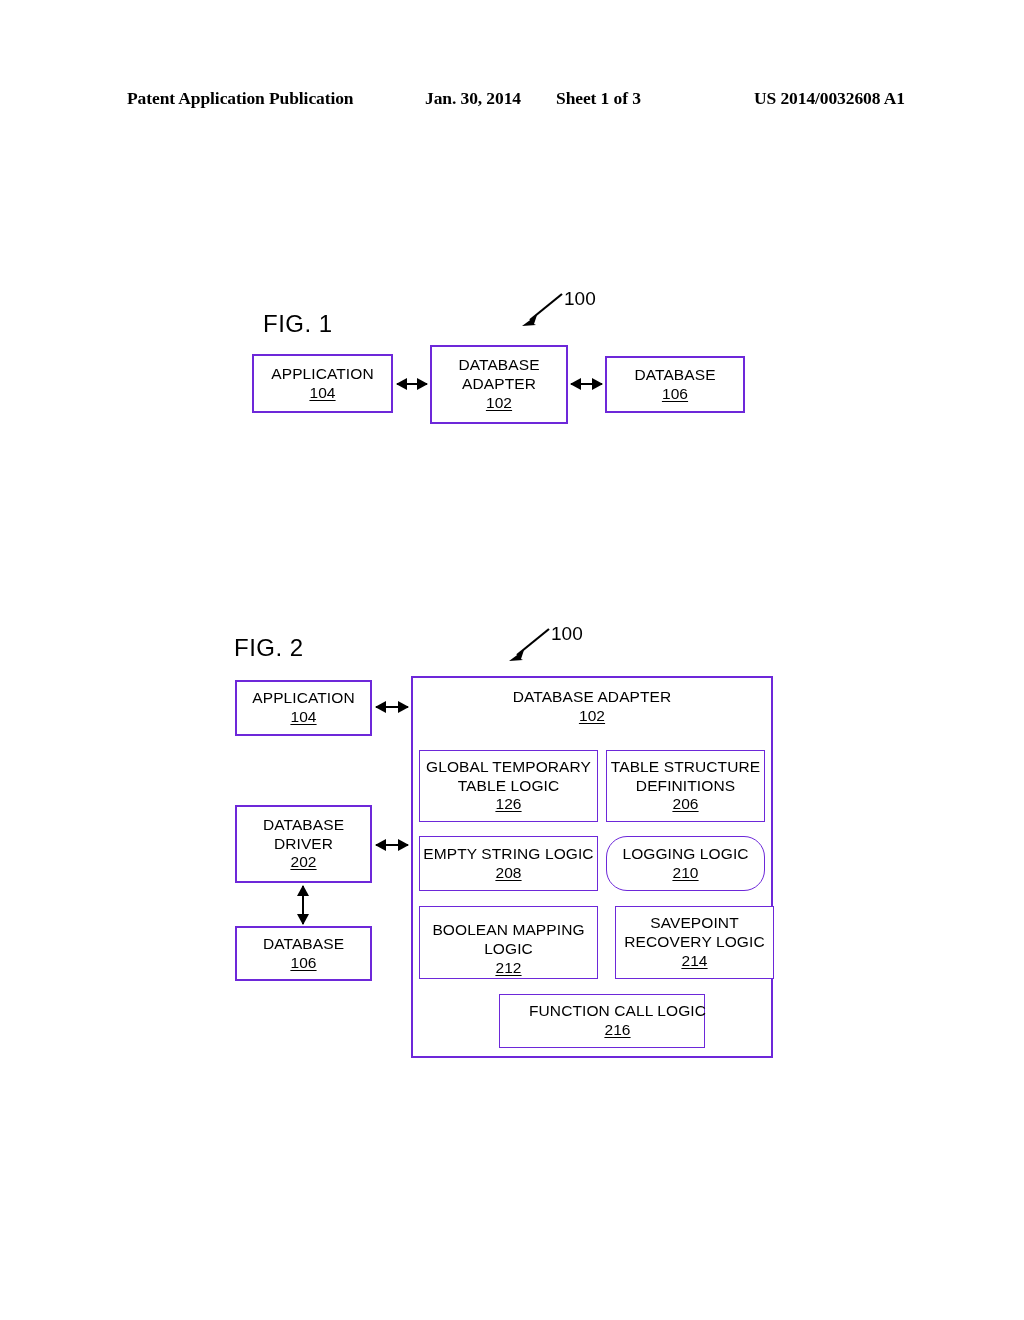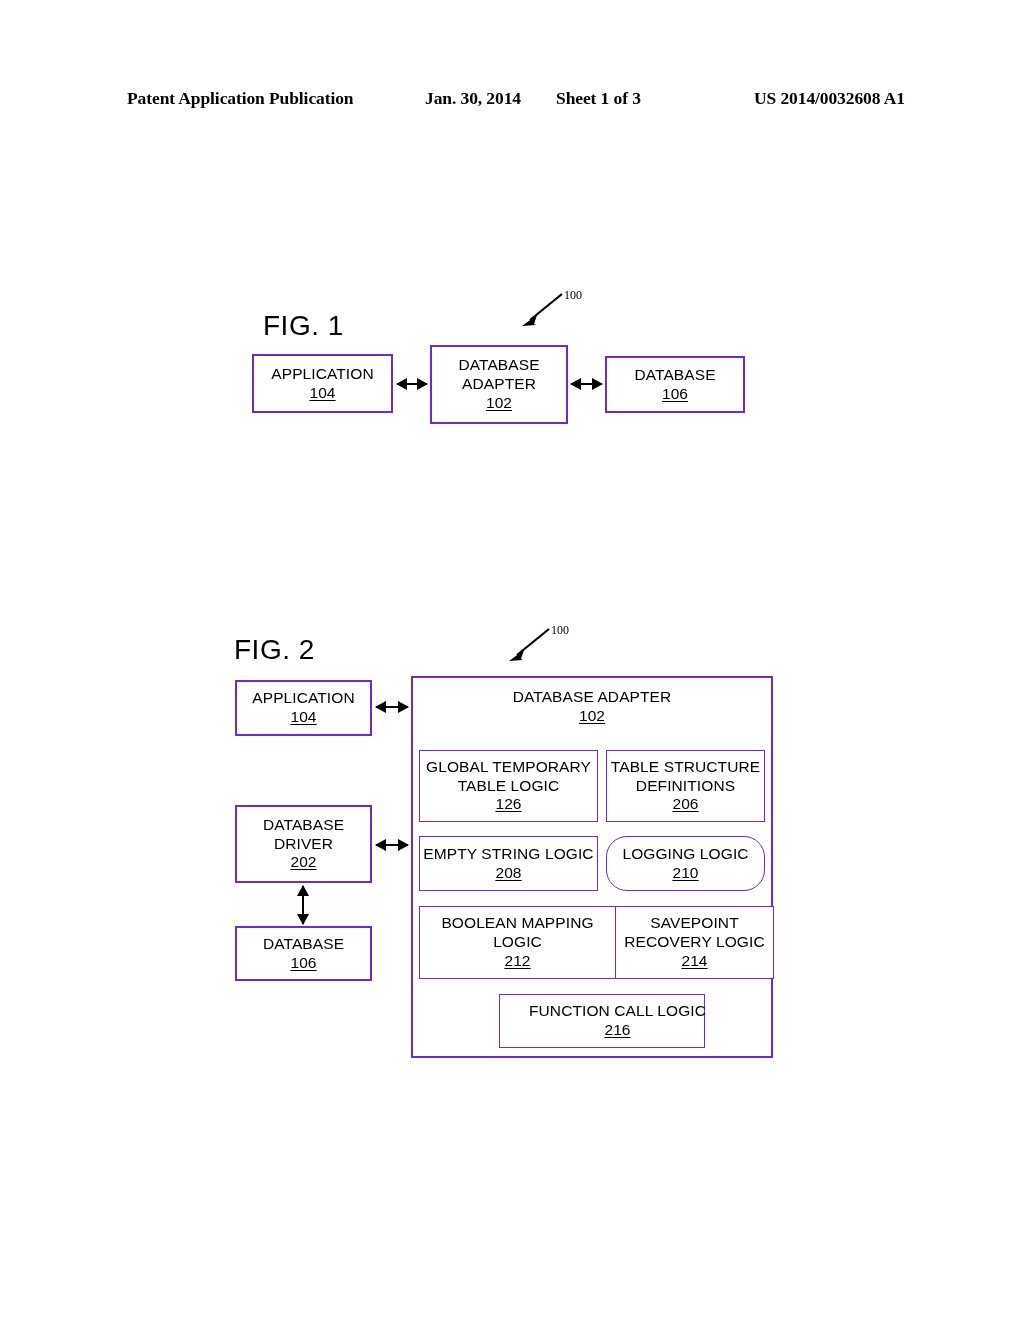--- a/index.html
+++ b/index.html
@@ -32,21 +32,21 @@
   }
   .hdr-pub   { position: absolute; left: 127px;  top: 0; }
   .hdr-date  { position: absolute; left: 425px;  top: 0; }
   .hdr-sheet { position: absolute; left: 556px;  top: 0; }
   .hdr-num   { position: absolute; left: 706px;  top: 0; margin-left: 48px; }
 
   
   .fig-label {
     position: absolute;
     font-family: "Liberation Sans", sans-serif;
-    font-size: 28px;
+    font-size: 24px;
     letter-spacing: 0.5px;
     white-space: nowrap;
   }
 
   .box {
     position: absolute;
     border: 2px solid #6d28d9;
     box-sizing: border-box;
     background: #ffffff;
     display: flex;
@@ -107,23 +107,23 @@
   }
   .arrow-v::after {
     bottom: -1px;
     border-top: 11px solid #000000;
   }
 
   
   .lead-group { position: absolute; }
   .lead-group .lead-num {
     position: absolute;
-    font-size: 12px;
+    font-size: 19px;
     white-space: nowrap;
-    font-family: Liberation Serif, serif;
+    font-family: Liberation Sans, sans-serif;
   }
   .lead-group svg { position: absolute; left: 0; top: 0; overflow: visible; }
 </style>
 </head>
 <body>
 
 <div class="page-header">
   <span class="hdr-pub">Patent Application Publication</span>
   <span class="hdr-date">Jan. 30, 2014</span>
   <span class="hdr-sheet">Sheet 1 of 3</span>
@@ -218,21 +218,21 @@
   <div class="box thin" style="left:419px; top:836px; width:179px; height:55px;">
     <span class="line">EMPTY STRING LOGIC</span>
     <span class="ref">208</span>
   </div>
 
   <div class="box thin" style="left:606px; top:836px; width:159px; height:55px;border-radius:21px;">
     <span class="line">LOGGING LOGIC</span>
     <span class="ref">210</span>
   </div>
 
-  <div class="box thin" style="left:419px; top:906px; width:197px; height:73px;">
+  <div class="box thin" style="left:419px; top:906px; width:179px; height:73px;justify-content:flex-end;">
     <span class="line">BOOLEAN MAPPING</span>
     <span class="line">LOGIC</span>
     <span class="ref">212</span>
   </div>
 
   <div class="box thin" style="left:615px; top:906px; width:159px; height:73px;">
     <span class="line">SAVEPOINT</span>
     <span class="line">RECOVERY LOGIC</span>
     <span class="ref">214</span>
   </div>

